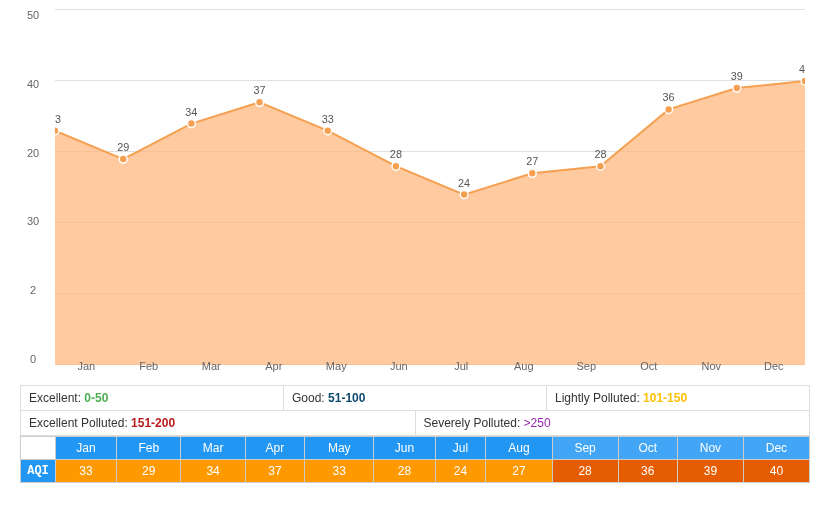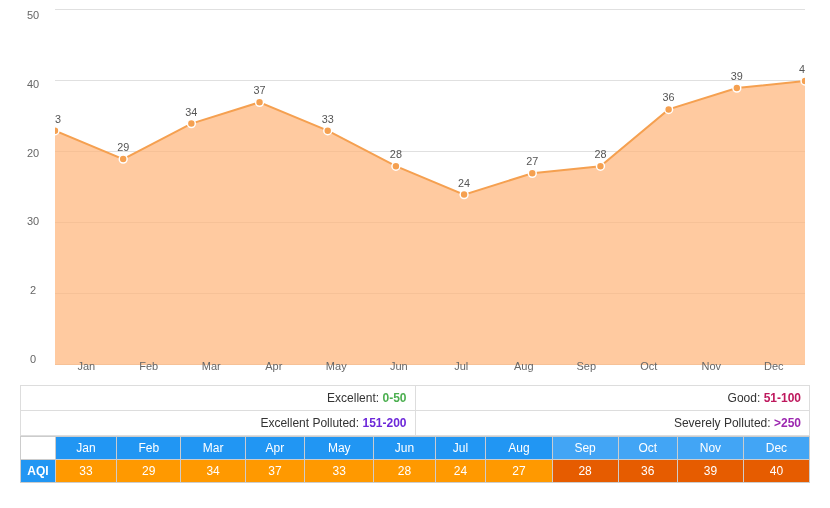--- a/index.html
+++ b/index.html
@@ -96,40 +96,40 @@
       display: flex;
       border-bottom: 1px solid #ddd;
     }
 
     .legend-row:last-child {
       border-bottom: none;
     }
 
     .legend-cell {
       flex: 1;
-      text-align: right;
+      text-align: left;
       padding: 5px 8px;
       font-size: 12px;
       border-right: 1px solid #ddd;
     }
 
     .legend-cell:last-child {
       border-right: none;
     }
 
     .legend-label {
       color: #333;
     }
 
     .legend-value-green { color: #4caf50; font-weight: bold; }
-    .legend-value-blue { color: #be185d; font-weight: bold; }
+    .legend-value-blue { color: #0c4a6e; font-weight: bold; }
     .legend-value-yellow { color: #ffc107; font-weight: bold; }
-    .legend-value-orange { color: #6d28d9; font-weight: bold; }
+    .legend-value-orange { color: #b91c1c; font-weight: bold; }
     .legend-value-red { color: #f44336; font-weight: bold; }
-    .legend-value-purple { color: #9c27b0; font-weight: bold; }
+    .legend-value-purple { color: #9c27b0; font-weight: normal; }
 
     
     .data-table {
       width: 100%;
       border-collapse: collapse;
       margin-top: 0;
       border: 1px solid #ccc;
     }
 
     .data-table th, .data-table td {
@@ -147,20 +147,21 @@
 
     .data-table .data-row td {
       background: #f90;
       color: #fff;
     }
 
     .data-table .data-row td.row-label {
       background: #2196f3;
       color: #fff;
       font-weight: bold;
+      font-family: Liberation Mono, monospace;
     }
   </style>
 </head>
 <body>
 
 <div class="chart-container">
   <div class="chart-area">
 
     <div class="y-axis">
       <span class="y-label">0</span>
@@ -230,20 +231,24 @@
 
   <div class="legend-area">
     <div class="legend-row">
       <div class="legend-cell">
         <span class="legend-label">Excellent: </span>
         <span class="legend-value-green">0-50</span>
       </div>
       <div class="legend-cell">
         <span class="legend-label">Good: </span>
         <span class="legend-value-blue">51-100</span>
+      </div>
+      <div class="legend-cell">
+        <span class="legend-label">Lightly Polluted: </span>
+        <span class="legend-value-yellow">101-150</span>
       </div>
     </div>
     <div class="legend-row">
       <div class="legend-cell">
         <span class="legend-label">Excellent Polluted: </span>
         <span class="legend-value-orange">151-200</span>
       </div>
       <div class="legend-cell">
         <span class="legend-label">Severely Polluted: </span>
         <span class="legend-value-purple">&gt;250</span>

